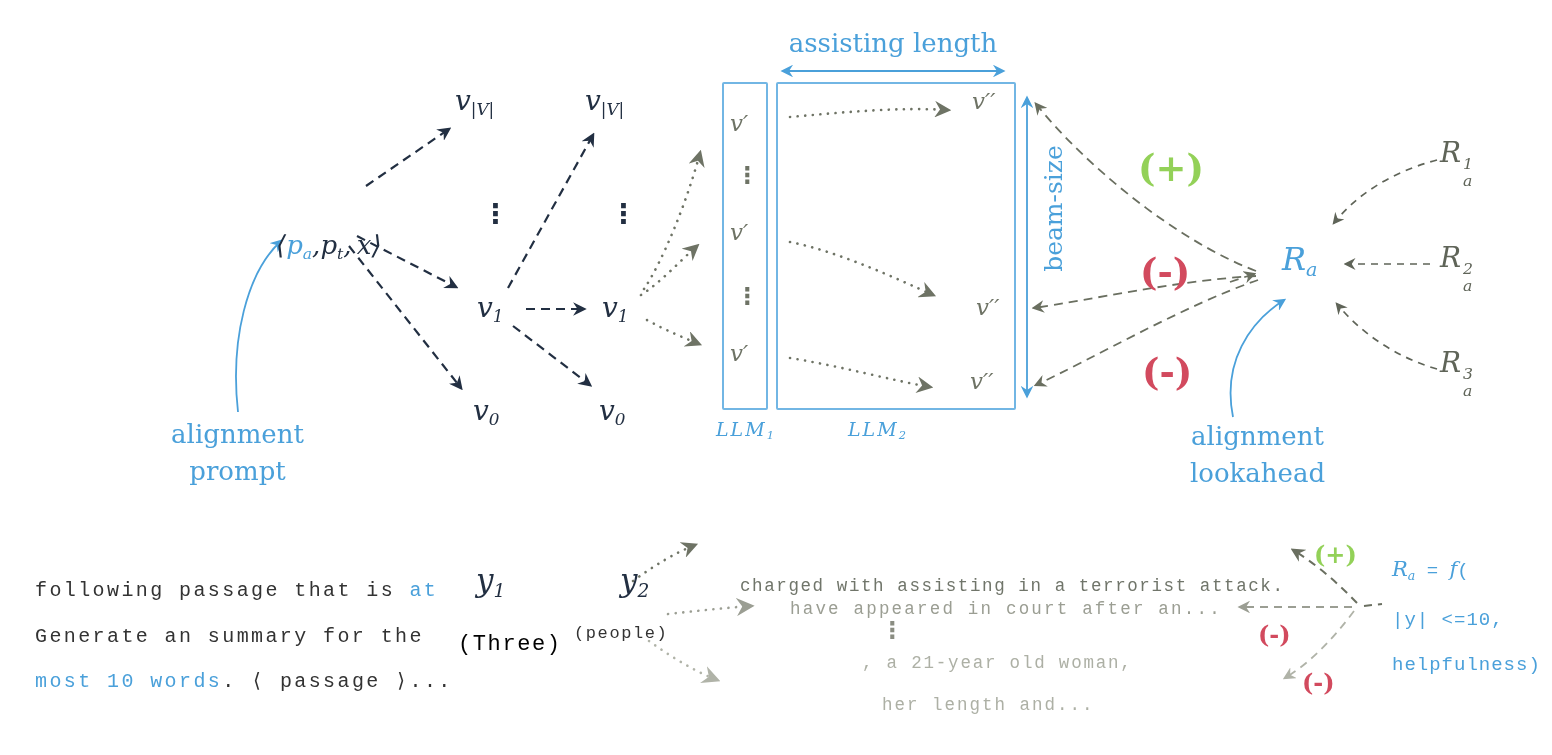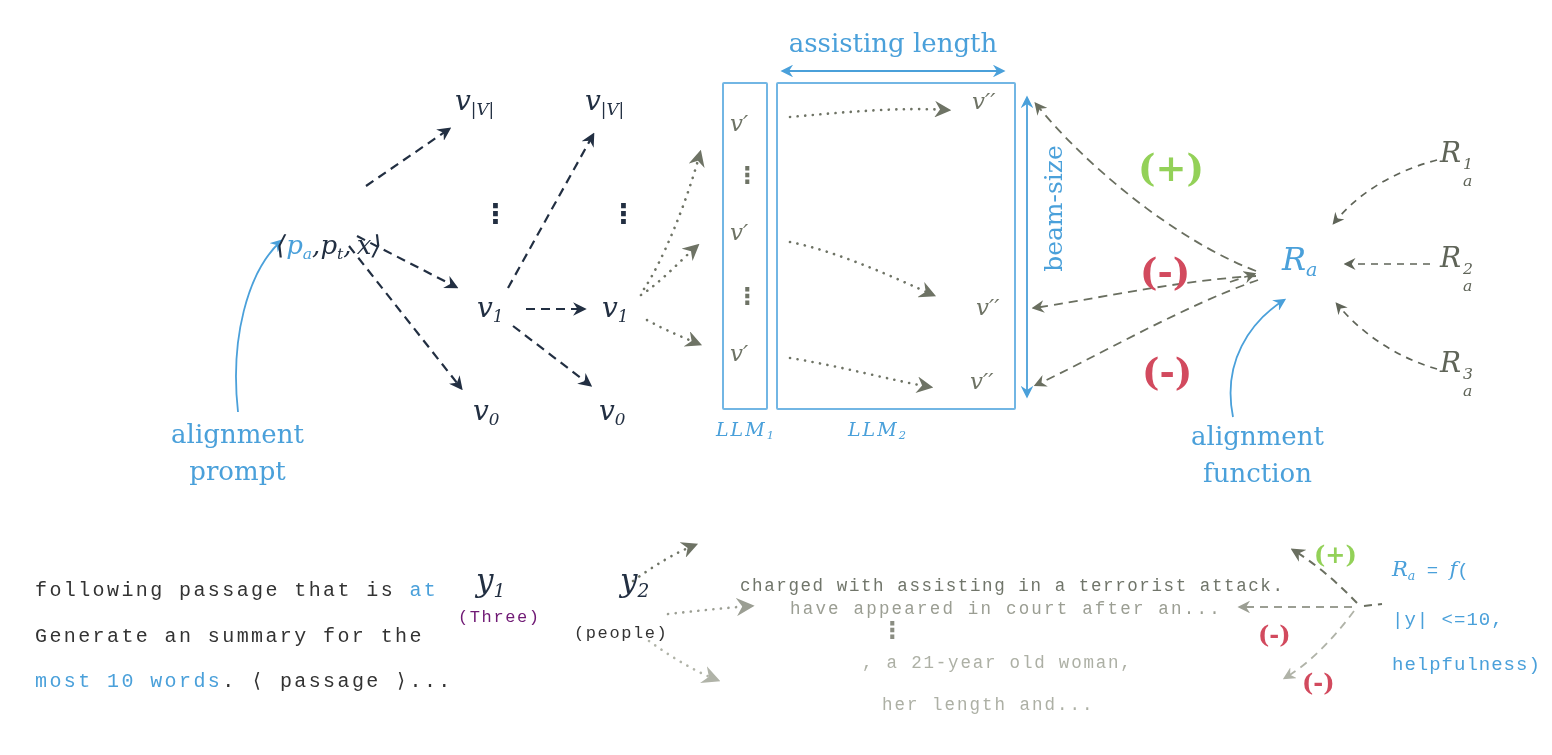--- a/index.html
+++ b/index.html
@@ -161,31 +161,31 @@
         <span>3</span>
         <span>a</span>
       </span></div>
 
   <div class="abs bluelabel" style="left:150px;top:416px;width:175px;font-size:26px;line-height:37px;">
     <div>alignment</div>
     <div>prompt</div>
   </div>
   <div class="abs bluelabel" style="left:1170px;top:418px;width:175px;font-size:26px;line-height:37px;">
     <div>alignment</div>
-    <div>function</div>
+    <div>lookahead</div>
   </div>
 
   <div class="abs mono" style="left:35px;top:568px;width:430px;font-size:20px;letter-spacing:2.4px;line-height:45.5px;color:#333333;">
     <div><span>following passage that is </span><span class="blue">at</span></div>
     <div>Generate an summary for the</div>
     <div><span class="blue">most 10 words</span><span>. ⟨ passage ⟩...</span></div>
   </div>
 
   <div class="abs math" style="left:476px;top:562px;font-size:31px;"><span>y</span><span class="s">1</span></div>
-  <div class="abs mono" style="left:458px;top:608px;font-size:17px;letter-spacing:1.6px;color:#701a75;">(Three)</div>
+  <div class="abs mono" style="left:458px;top:632px;font-size:22px;letter-spacing:1.6px;color:#000000;">(Three)</div>
   <div class="abs math" style="left:594px;top:562px;font-size:31px;margin-left:26px;"><span>y</span><span class="s">2</span></div>
   <div class="abs mono" style="left:574px;top:624px;font-size:17px;letter-spacing:1.6px;color:#333333;">(people)</div>
 
   <div class="abs mono grayD" style="left:740px;top:536px;font-size:17.5px;letter-spacing:1.6px;">charged with assisting in a terrorist attack.</div>
   <div class="abs mono grayM" style="left:790px;top:599px;font-size:17.5px;letter-spacing:2.2px;">have appeared in court after an...</div>
   <div class="abs vdots" style="left:881px;top:617px;font-size:23px;color:#8a8d82;">⋮</div>
   <div class="abs mono grayL" style="left:862px;top:653px;font-size:17.5px;letter-spacing:1.8px;">, a 21-year old woman,</div>
   <div class="abs mono grayL" style="left:882px;top:695px;font-size:17.5px;letter-spacing:2px;">her length and...</div>
 
   <div class="abs sign green" style="left:1314px;top:540px;font-size:24px;">(+)</div>

